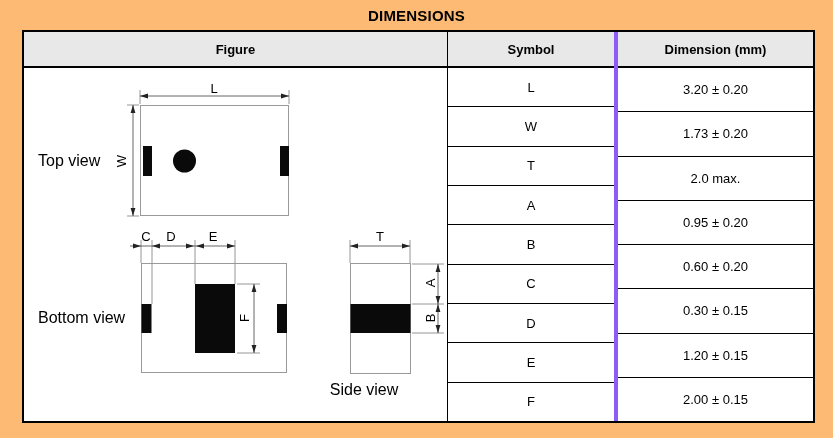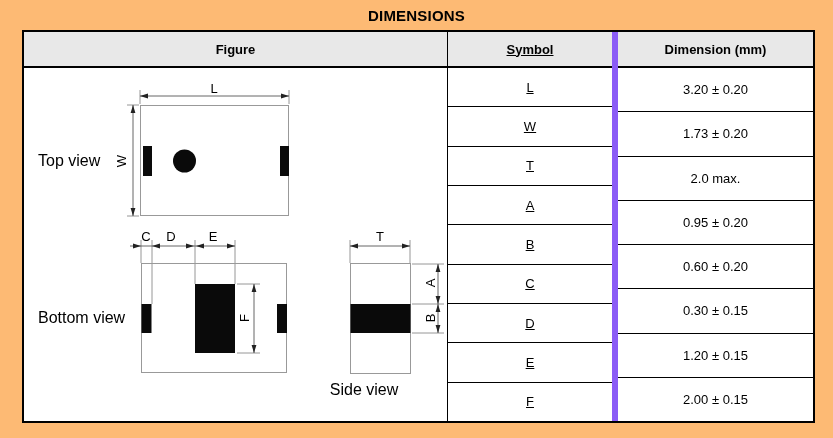--- a/index.html
+++ b/index.html
@@ -10,21 +10,21 @@
     position:absolute; top:7px; left:0; width:833px;
     text-align:center; font-size:15px; font-weight:bold; letter-spacing:0.2px;
   }
 
   .dim-table {
     position:absolute; left:22px; top:30px; width:793px; height:393px;
     border:2px solid #000; box-sizing:border-box; display:flex; background:#fff;
   }
   .col { display:flex; flex-direction:column; box-sizing:border-box; }
   .figure-col { width:424px; border-right:1px solid #000;text-align:right; }
-  .symbol-col { width:170px; border-right:6px solid #8b5cf6;text-decoration:underline; }
+  .symbol-col { width:170px; border-right:4px solid #8b5cf6; }
   .dimension-col { flex:1; }
 
   .header-cell {
     height:34px; flex:0 0 34px; background:#e8e8e8; border-bottom:2px solid #000;
     display:flex; align-items:center; justify-content:center;
     font-size:13px; font-weight:bold;
   }
   .rows { display:flex; flex-direction:column; flex:1; }
   .cell {
     flex:1; display:flex; align-items:center; justify-content:center;

